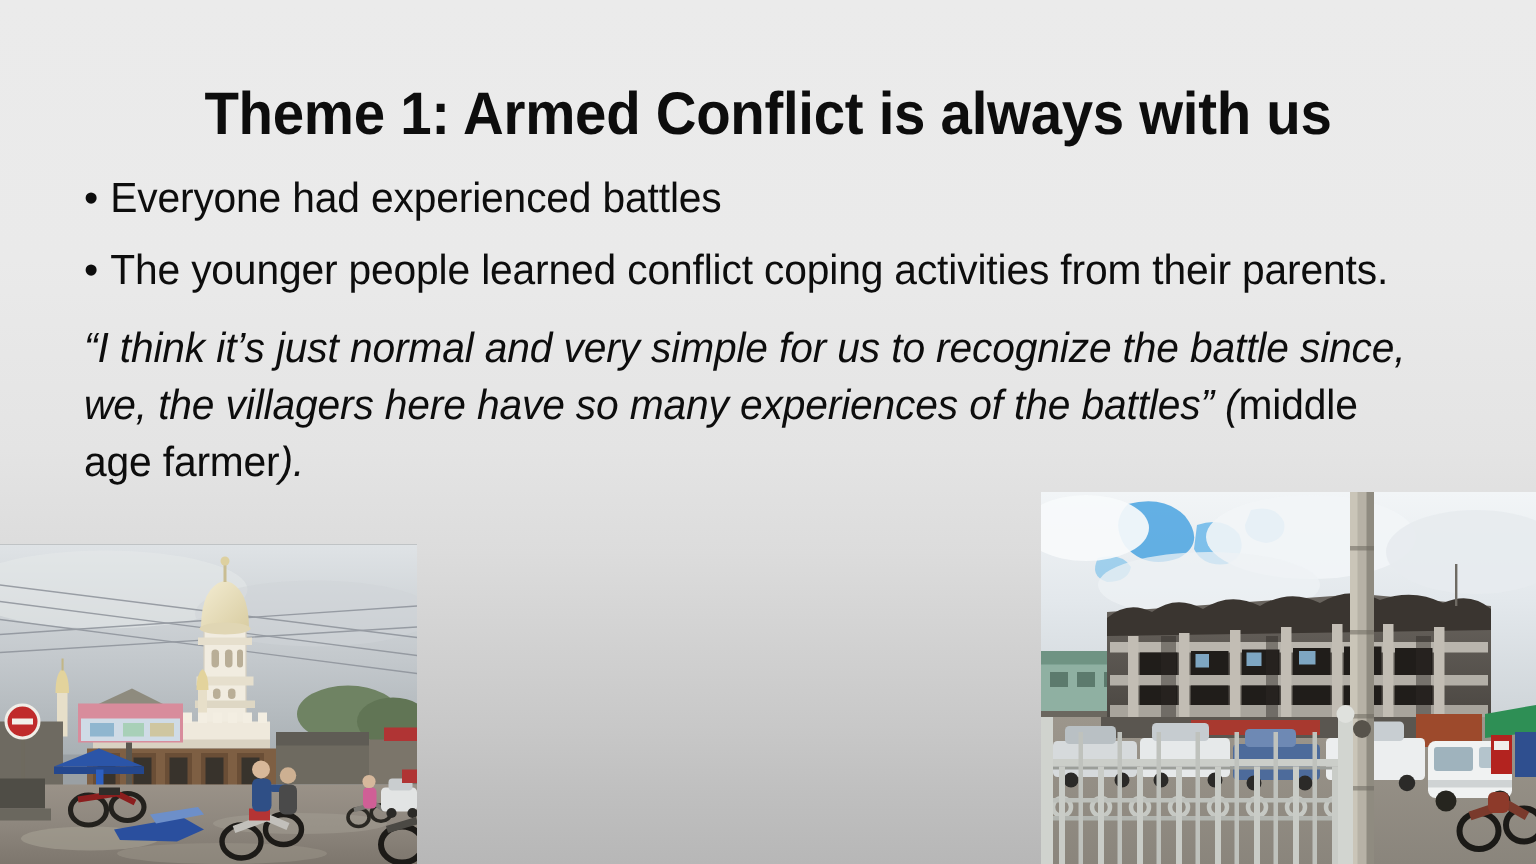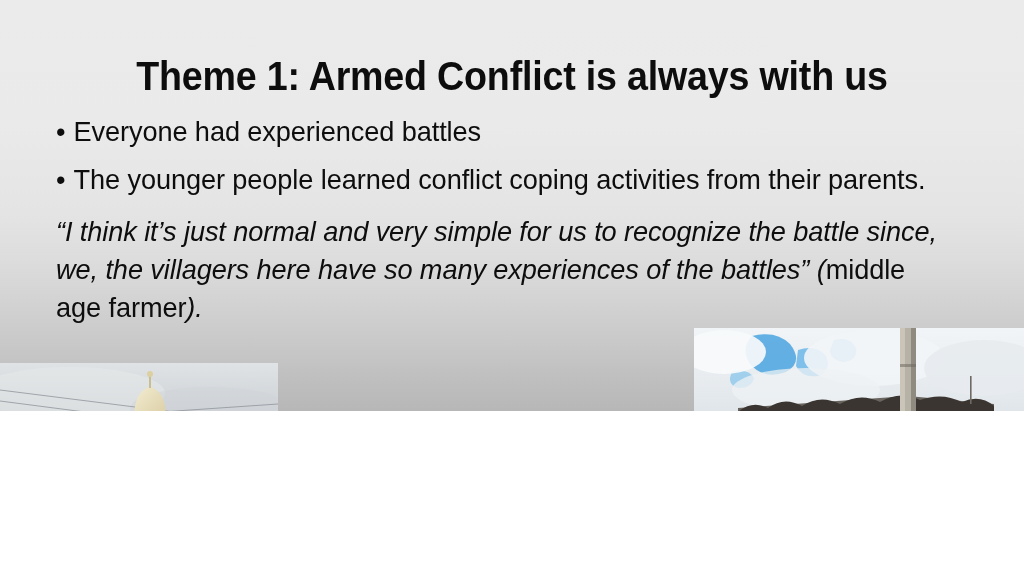--- a/index.html
+++ b/index.html
@@ -7,21 +7,21 @@
     padding: 0;
     background: #ffffff;
   }
   body {
     font-family: "Liberation Sans", sans-serif;
   }
 
   .slide {
     position: relative;
     width: 1024px;
-    height: 411px;
+    height: 576px;
     overflow: hidden;
     background: linear-gradient(
         to bottom,
         #ebebeb 0%,
         #eaeaea 30%,
         #e4e4e4 52%,
         #dcdcdc 64%,
         #d2d2d2 74%,
         #c8c8c8 84%,
         #bfbfbf 92%,

